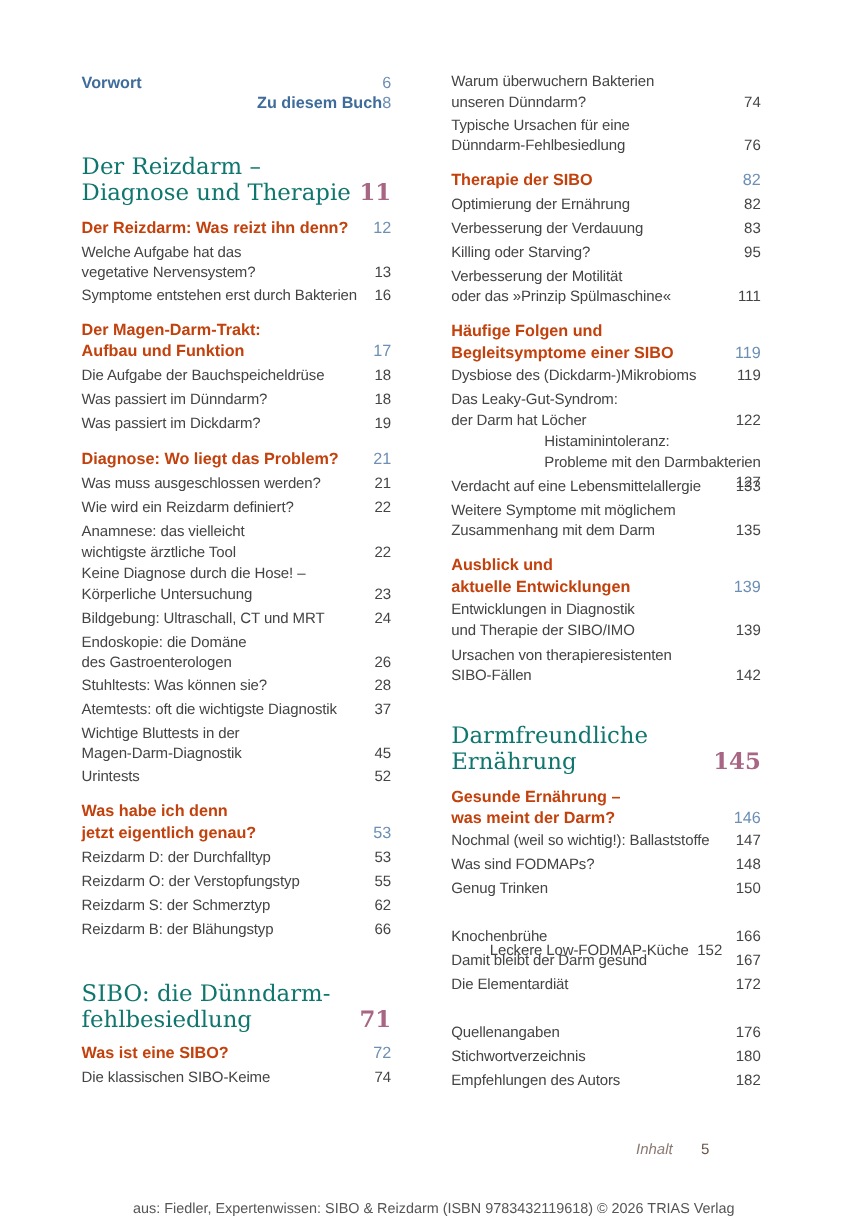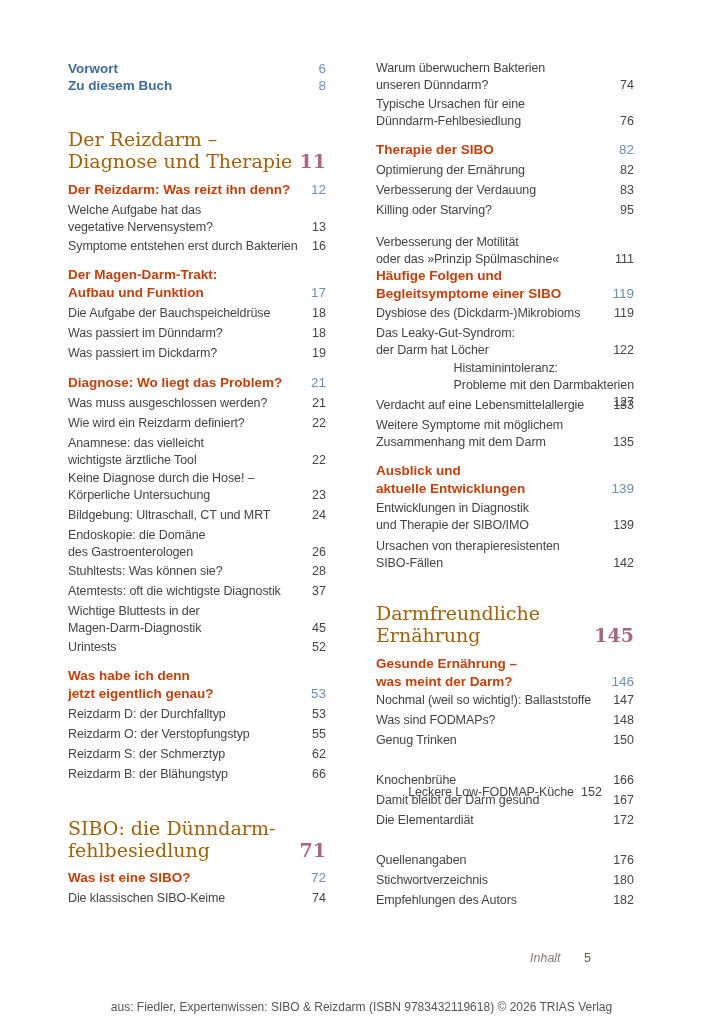--- a/index.html
+++ b/index.html
@@ -6,38 +6,38 @@
   body { width:723px; height:1020px; position:relative; overflow:hidden; font-family:"Liberation Sans", sans-serif; color:#3a3a3a; }
   .col { position:absolute; top:0; }
   #left { left:68px; width:258px; }
   #right { left:376px; width:258px; }
   .row { display:flex; align-items:flex-end; justify-content:space-between; position:absolute; left:0; right:0; }
   .txt { white-space:pre-line; }
   .entry .txt { font-size:12.5px; line-height:17px; color:#444; letter-spacing:-0.1px; }
   .entry .num { font-size:12.5px; line-height:17px; color:#444; text-align:right; min-width:28px; }
   .sect .txt { font-size:13.5px; line-height:17.5px; color:#c2410c; font-weight:bold; }
   .sect .num { font-size:13.5px; line-height:17.5px; color:#6d8fb4; text-align:right; min-width:28px; }
-  .chap .txt { font-family:"DejaVu Serif", serif; font-size:19px; line-height:22px; color:#a16207; }
+  .chap .txt { font-family:"DejaVu Serif", serif; font-size:19px; line-height:22px; color:#0f766e; }
   .chap .num { font-family:"DejaVu Serif", serif; font-size:19px; line-height:22px; color:#a86685; text-align:right; min-width:28px; font-weight:bold; }
   .front .txt { font-size:13.5px; line-height:17px; color:#3f6c9a; font-weight:bold; }
   .front .num { font-size:13.5px; line-height:17px; color:#6d8fb4; text-align:right; }
   #pagefoot { position:absolute; left:530px; top:951px; font-size:12.5px; color:#8a7a72; }
   #pagefoot .lbl { font-style:italic; margin-right:20px; }
   #pagefoot .pn { color:#6a5648; }
   #credit { position:absolute; left:0; right:0; top:1000px; text-align:center; font-size:12px; color:#555; }
 </style>
 </head>
 <body>
 
 <div id="left" class="col">
     <div class="row front" style="top: 60px;">
       <span class="txt">Vorwort</span>
       <span class="num">6</span>
     </div>
-    <div class="row front" style="top: 77px;">
+    <div class="row front" style="top: 77px; justify-content: flex-end;">
       <span class="txt">Zu diesem Buch</span>
       <span class="num">8</span>
     </div>
     <div class="row chap" style="top: 128px;">
       <span class="txt">Der Reizdarm –
 Diagnose und Therapie</span>
       <span class="num">11</span>
     </div>
     <div class="row sect" style="top: 181px;">
       <span class="txt">Der Reizdarm: Was reizt ihn denn?</span>
@@ -172,21 +172,21 @@
       <span class="num">82</span>
     </div>
     <div class="row entry" style="top: 182px;">
       <span class="txt">Verbesserung der Verdauung</span>
       <span class="num">83</span>
     </div>
     <div class="row entry" style="top: 202px;">
       <span class="txt">Killing oder Starving?</span>
       <span class="num">95</span>
     </div>
-    <div class="row entry" style="top: 234px;">
+    <div class="row entry" style="top: 222px;">
       <span class="txt">Verbesserung der Motilität
 oder das »Prinzip Spülmaschine«</span>
       <span class="num">111</span>
     </div>
     <div class="row sect" style="top: 267px;">
       <span class="txt">Häufige Folgen und
 Begleitsymptome einer SIBO</span>
       <span class="num">119</span>
     </div>
     <div class="row entry" style="top: 305px; gap: 14px;">

